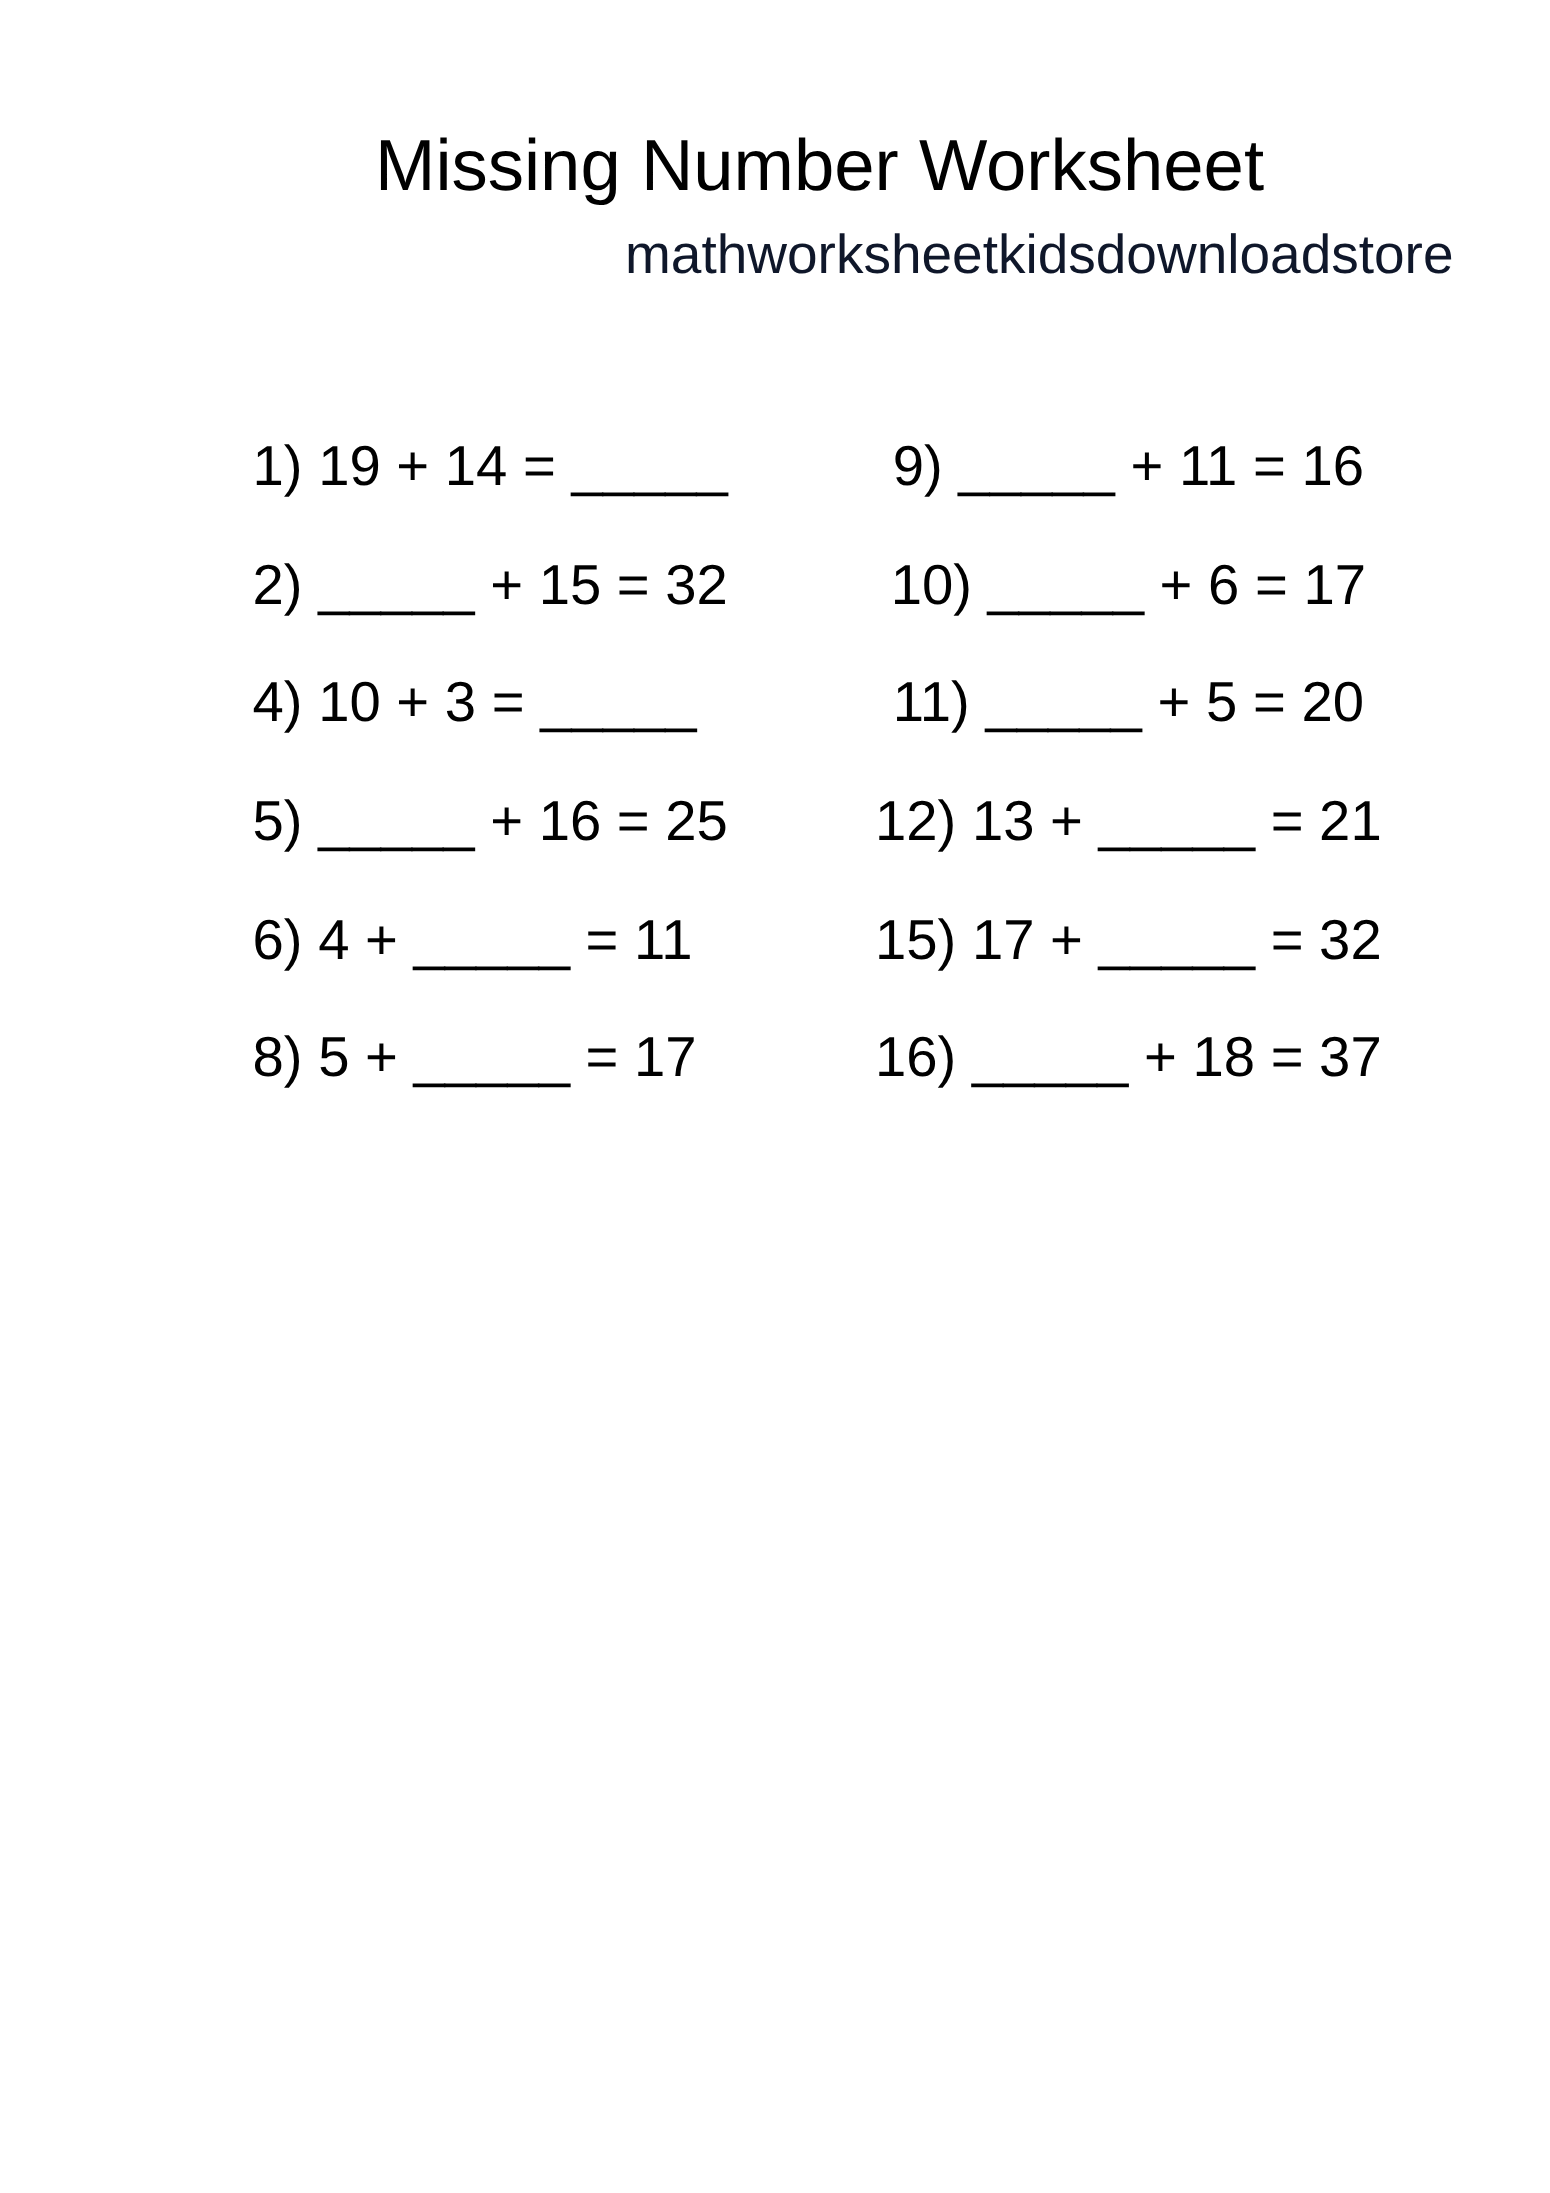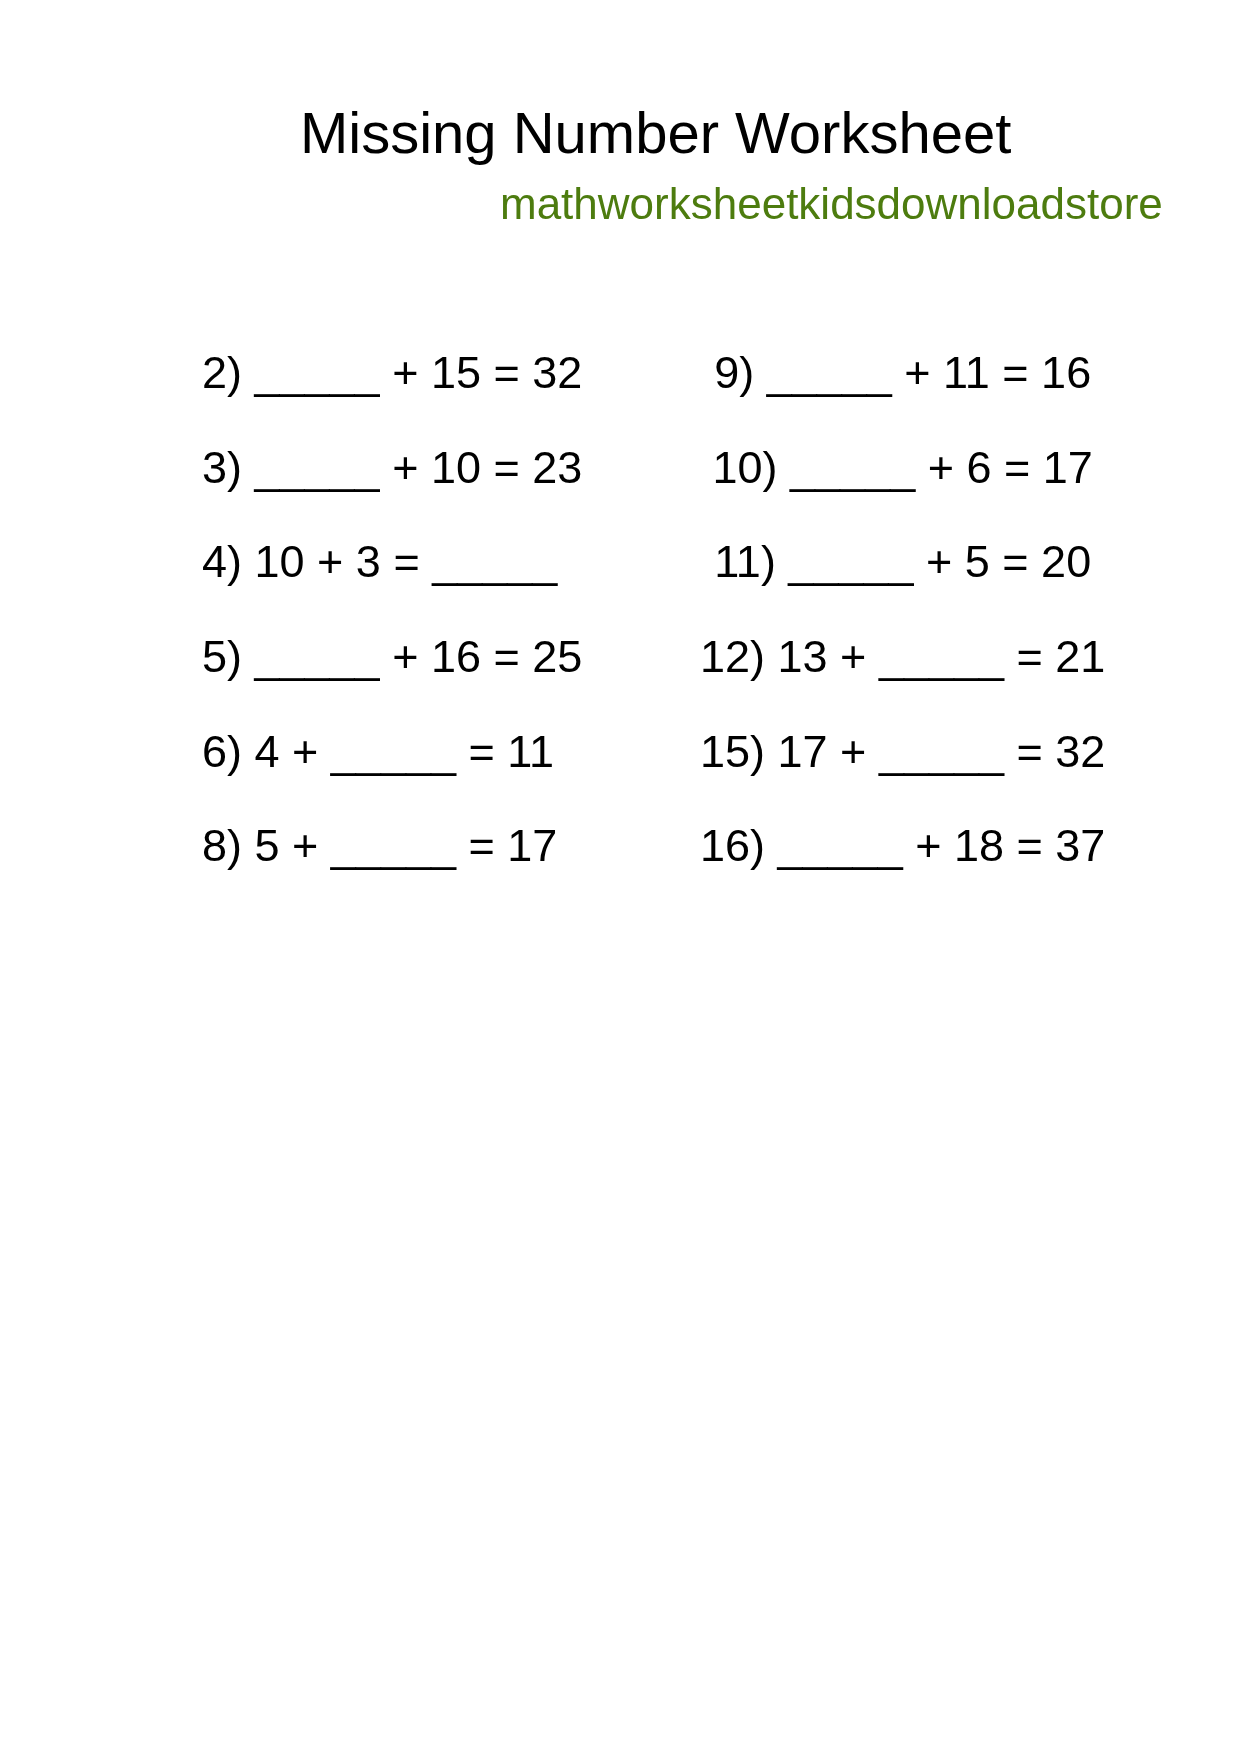--- a/index.html
+++ b/index.html
@@ -24,21 +24,21 @@
       white-space: nowrap;
       letter-spacing: 0px;
     }
     .subtitle {
       position: absolute;
       left: 500px;
       top: 178px;
       font-size: 44px;
       line-height: 52px;
       white-space: nowrap;
-      color: #4d7c0f;
+      color: #0f172a;
     }
     .column {
       position: absolute;
       top: 343px;
     }
     .column.left { left: 202px; }
     .column.right { left: 700px; text-align: center; }
     .problem {
       height: 94.7px;
       font-size: 45px;
@@ -47,22 +47,22 @@
     }
     .problem span { white-space: pre; }
   </style>
 </head>
 <body>
 
 <div class="title">Missing Number Worksheet</div>
 <div class="subtitle">mathworksheetkidsdownloadstore</div>
 
 <div class="column left">
+  <div class="problem"><span>1) 19 + 14 = _____</span></div>
   <div class="problem"><span>2) _____ + 15 = 32</span></div>
-  <div class="problem"><span>3) _____ + 10 = 23</span></div>
   <div class="problem"><span>4) 10 + 3 = _____</span></div>
   <div class="problem"><span>5) _____ + 16 = 25</span></div>
   <div class="problem"><span>6) 4 + _____ = 11</span></div>
   <div class="problem"><span>8) 5 + _____ = 17</span></div>
 </div>
 
 <div class="column right">
   <div class="problem"><span>9) _____ + 11 = 16</span></div>
   <div class="problem"><span>10) _____ + 6 = 17</span></div>
   <div class="problem"><span>11) _____ + 5 = 20</span></div>

